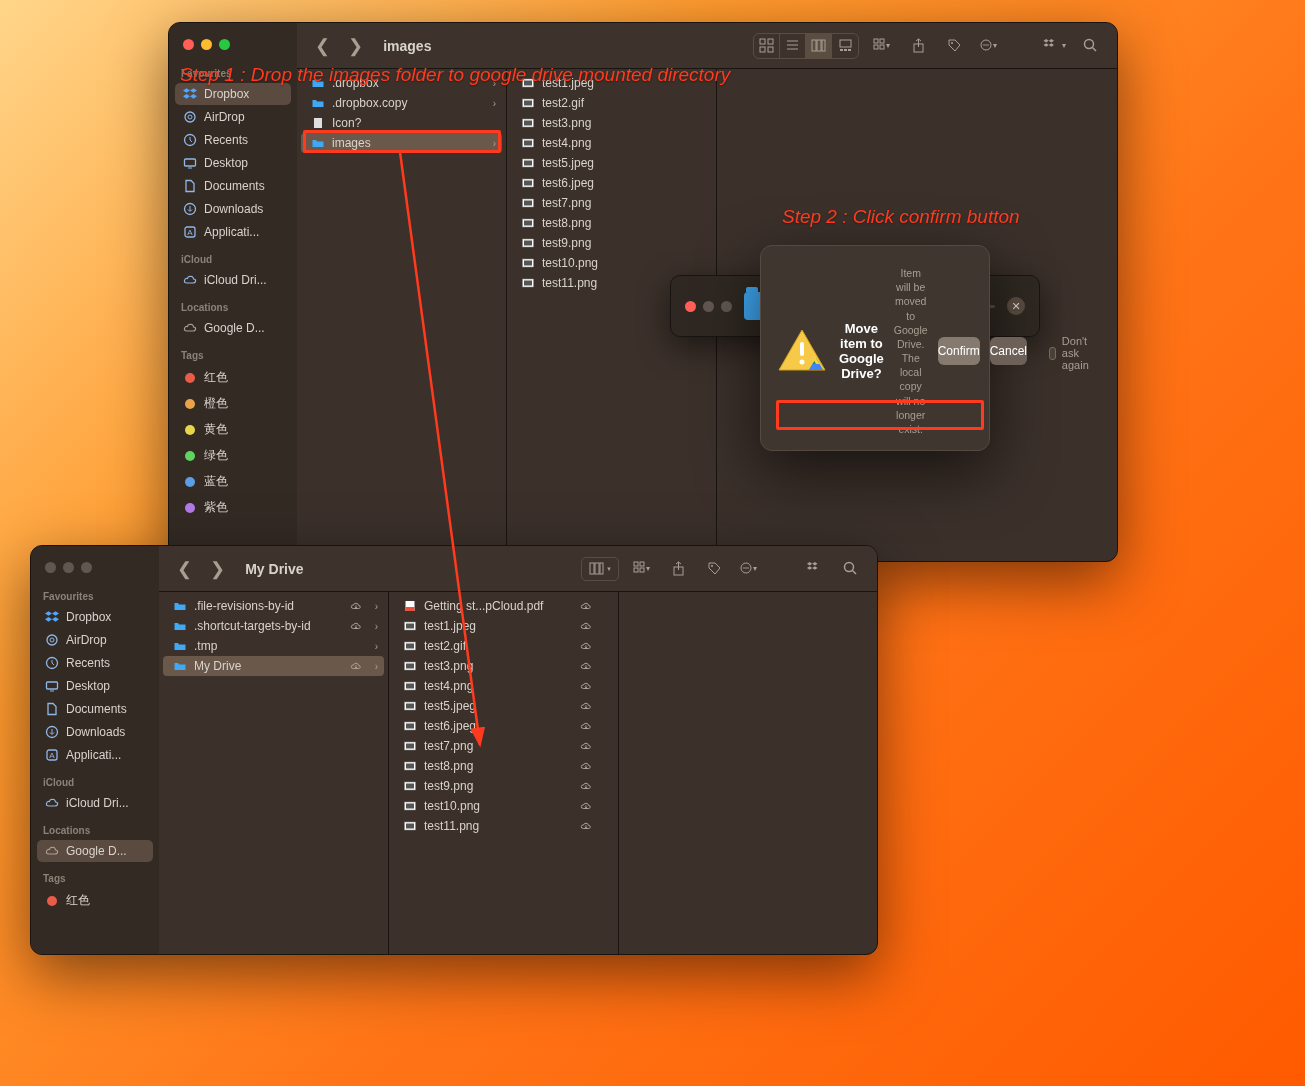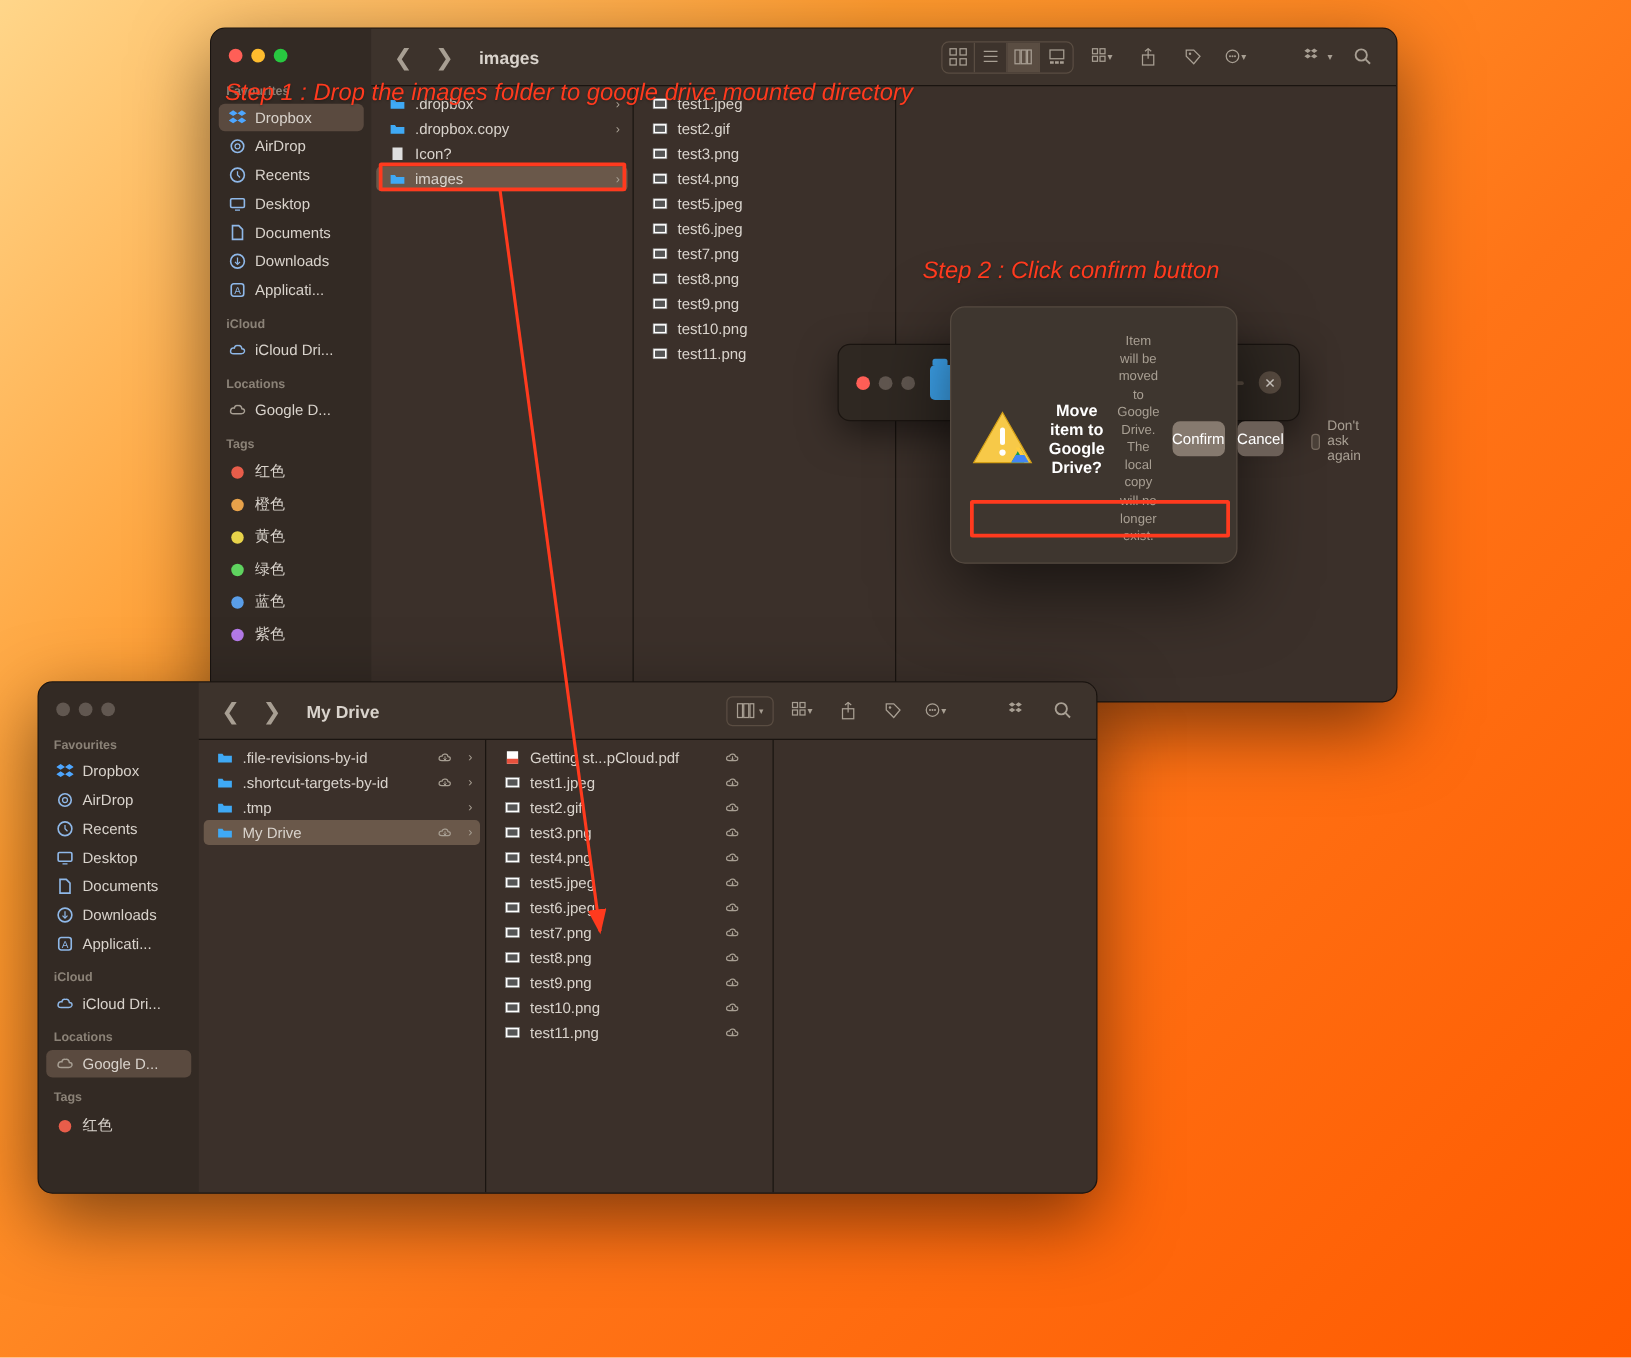--- a/index.html
+++ b/index.html
@@ -890,21 +890,21 @@
               </svg>
             </span>
           </div>
         </div>
       <div class="col" style="flex:1;border-right:none;"></div>
     </div>
   </div>
 </div>
 
 <div class="anno" style="left:180px;top:62px;width:570px;line-height:1.35;">Step 1 : Drop the images folder to google drive mounted directory</div>
-<div class="anno" style="left:738px;top:206px;">Step 2 : Click confirm button</div>
+<div class="anno" style="left:782px;top:206px;">Step 2 : Click confirm button</div>
 <div class="red-box" style="left:303px;top:130px;width:198px;height:23px;"></div>
 <div class="red-box" style="left:776px;top:400px;width:208px;height:30px;"></div>
 <svg style="position:absolute;left:0;top:0;pointer-events:none;" width="1305" height="1086">
   <defs>
       <marker id="ah" markerWidth="10" markerHeight="10" refX="7" refY="3" orient="auto">
         <path d="M0 0 L8 3 L0 6 Z" fill="var(--red-anno)"></path>
       </marker>
     </defs>
   <line x1="400" y1="152" x2="480" y2="745" stroke="var(--red-anno)" stroke-width="2.5" marker-end="url(#ah)"></line>
 </svg>

